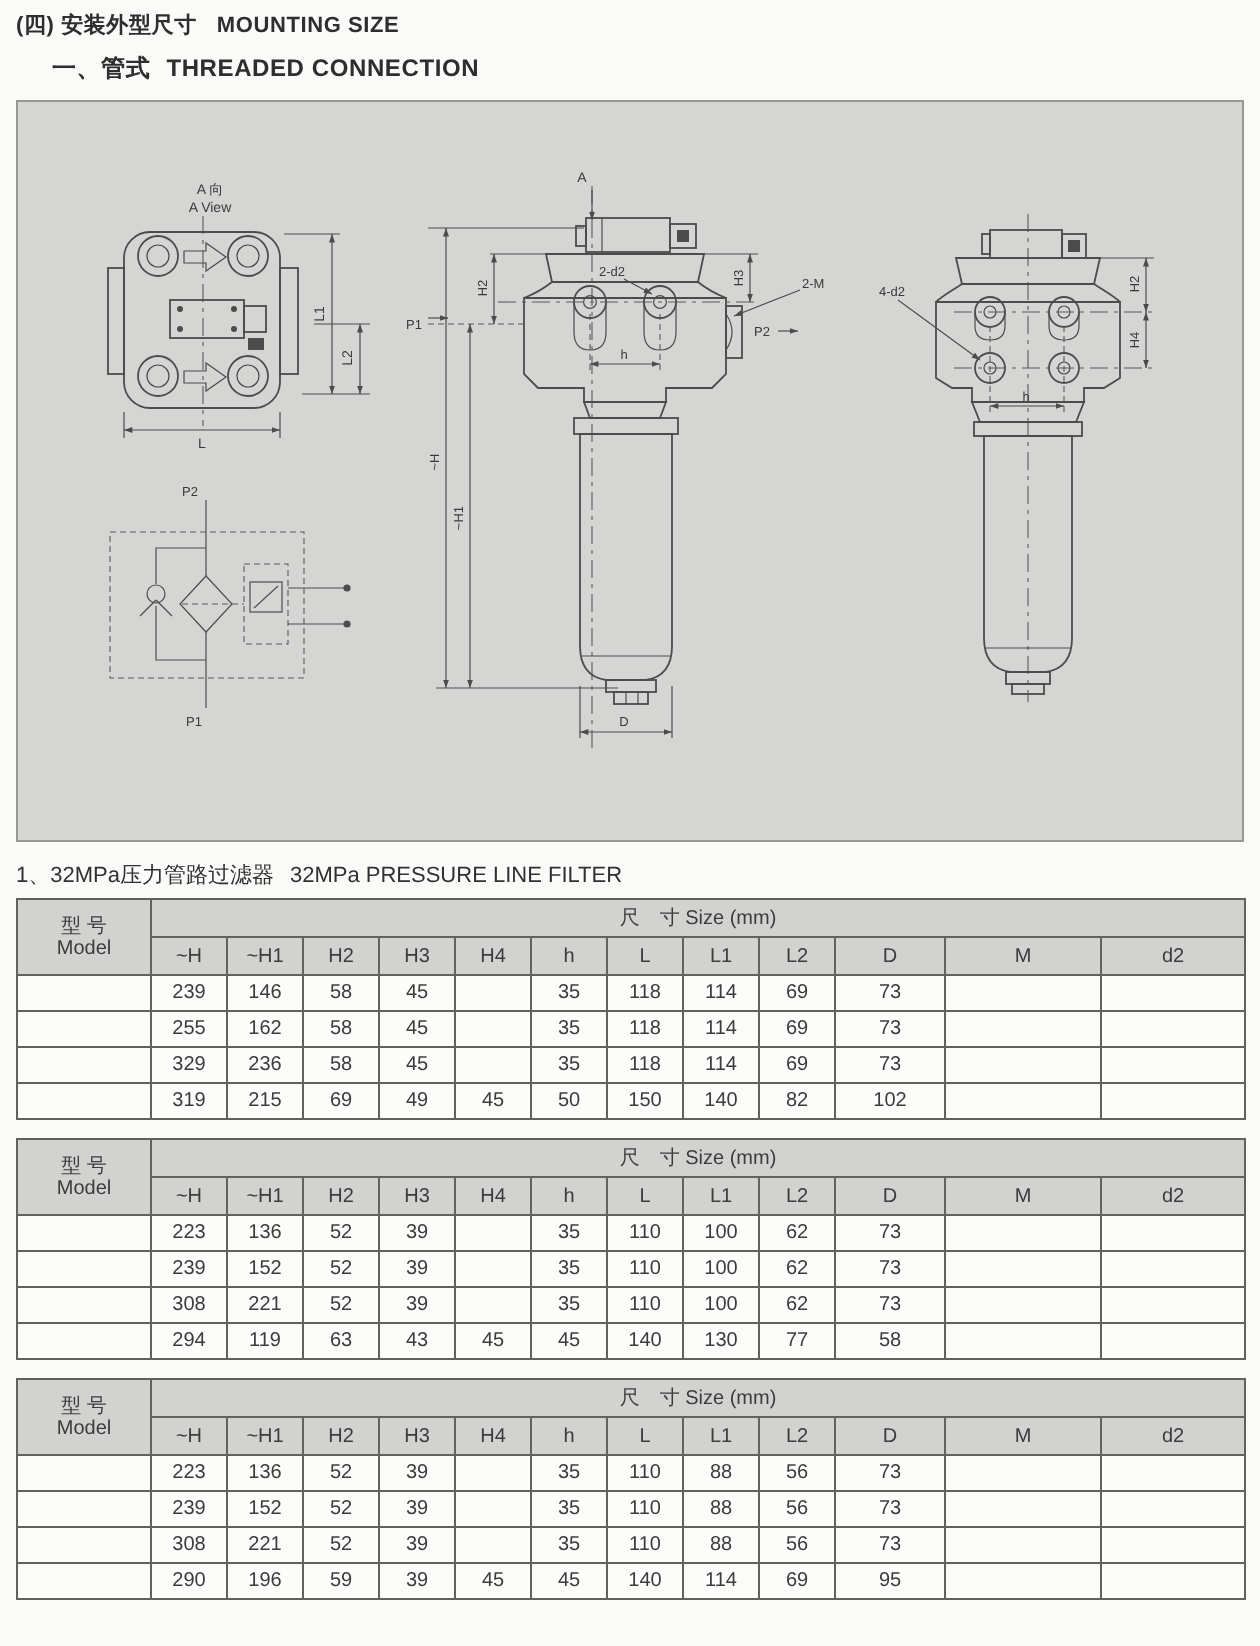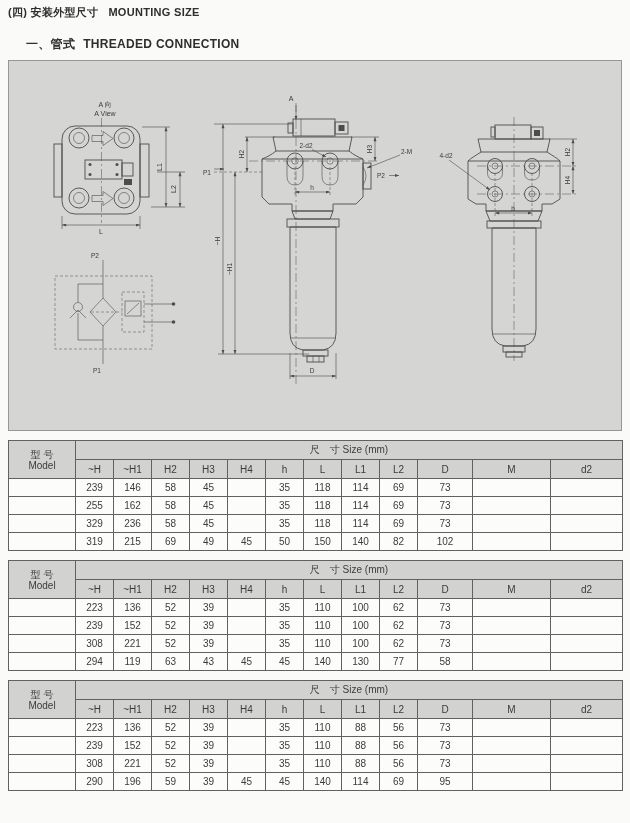--- a/index.html
+++ b/index.html
@@ -3,21 +3,21 @@
 <meta charset="utf-8">
 <style>
   html,body{margin:0;padding:0;}
   body{
     width:630px;height:823px;overflow:hidden;
     background:#fafaf8;color:#2e2e2e;
     font-family:"Liberation Sans","DejaVu Sans",sans-serif;
   }
   .page-title{margin:5px 0 0 8px;font-size:11px;font-weight:bold;letter-spacing:.3px;}
   .page-title .en{margin-left:10px;}
-  .page-subtitle{margin:16px 0 7px 26px;font-size:12px;font-weight:bold;letter-spacing:.3px;}
+  .page-subtitle{margin:6px 0 7px 26px;font-size:12px;font-weight:bold;letter-spacing:.3px;}
   .page-subtitle .en{margin-left:8px;}
   .panel{
     margin-left:8px;width:612px;height:369px;
     background:#d5d5d4;border:1px solid #979794;
   }
   .section{margin:9px 0 0 8px;}
   .section-title{font-size:11px;margin:0 0 4px 0;color:#303030;}
   .section-title .en{margin-left:8px;}
   table.size-table{
     border-collapse:collapse;table-layout:fixed;width:614px;
@@ -276,20 +276,23 @@
     </g>
     <g>
       <line class="dim thin" x1="564" y1="105" x2="564" y2="133" marker-start="url(#as)" marker-end="url(#ae)"></line>
       <text class="lbl sm" x="560.5" y="119" text-anchor="middle" transform="rotate(-90 560.5 119)">H4</text>
     </g>
   </g>
 </svg>
 </div>
 
 <div class="section">
+  <div class="section-title">
+    <span>1、</span><span>32MPa压力管路过滤器</span><span class="en">32MPa PRESSURE LINE FILTER</span>
+  </div>
   <table class="size-table">
       <colgroup>
         <col style="width: 67px;">
         <col style="width: 38px;">
         <col style="width: 38px;">
         <col style="width: 38px;">
         <col style="width: 38px;">
         <col style="width: 38px;">
         <col style="width: 38px;">
         <col style="width: 38px;">

